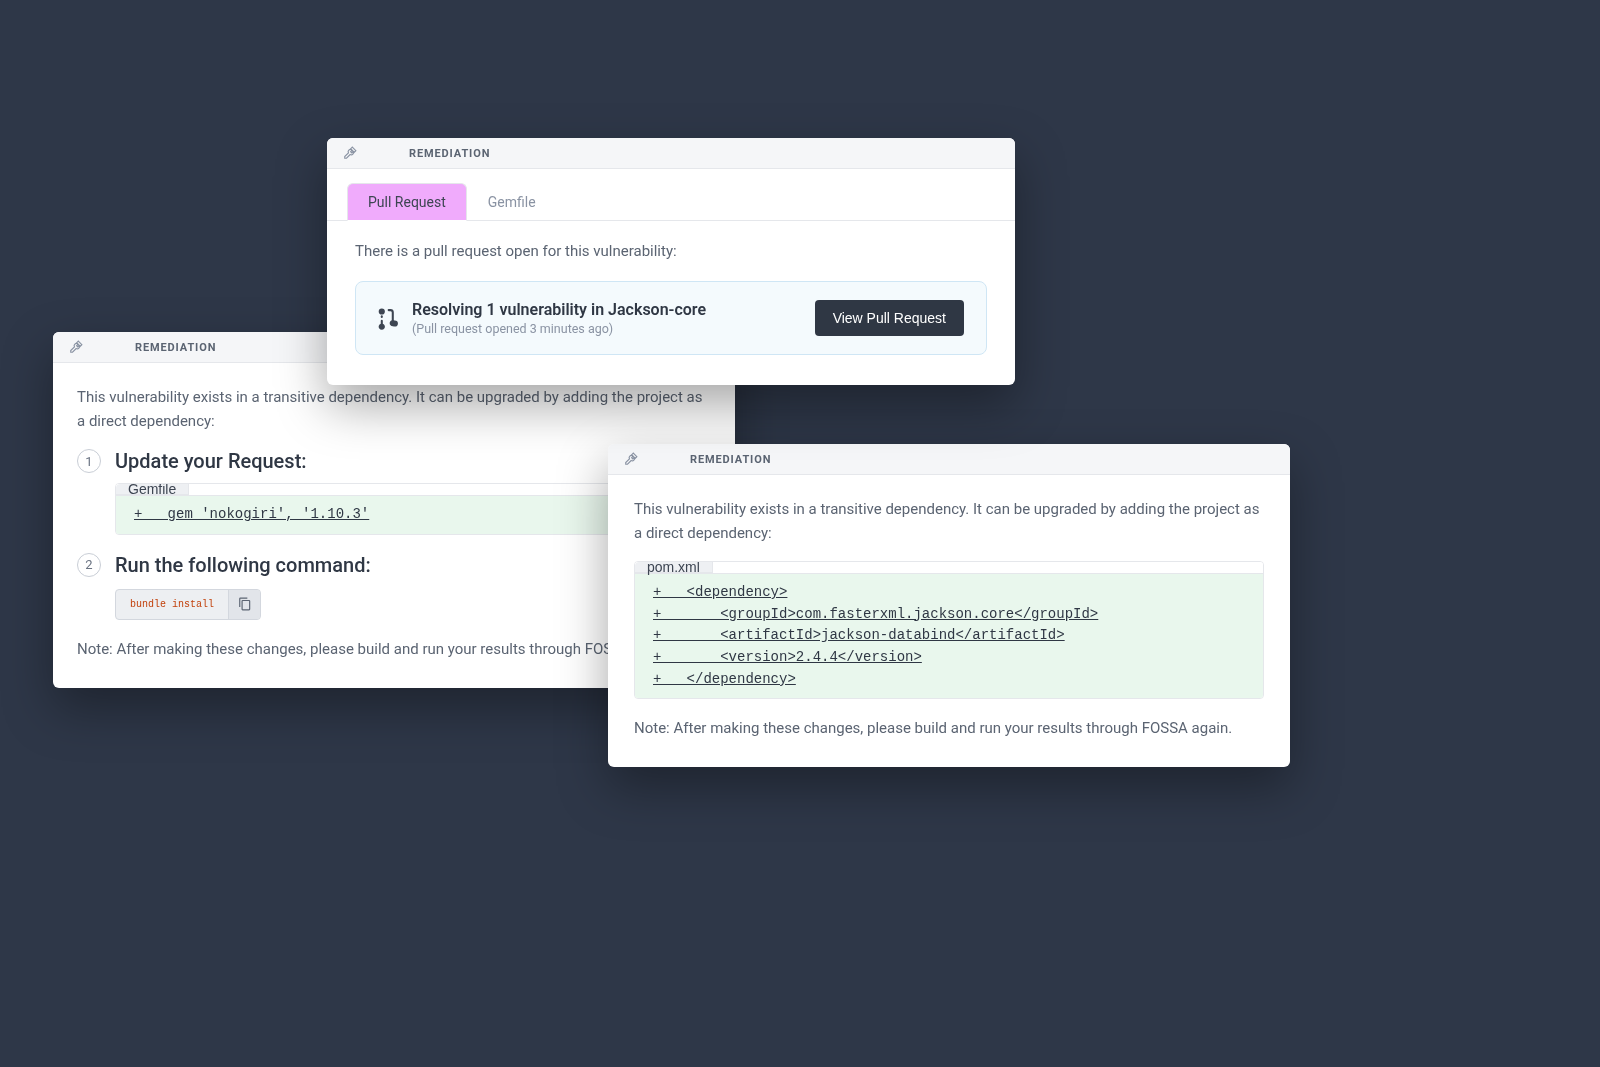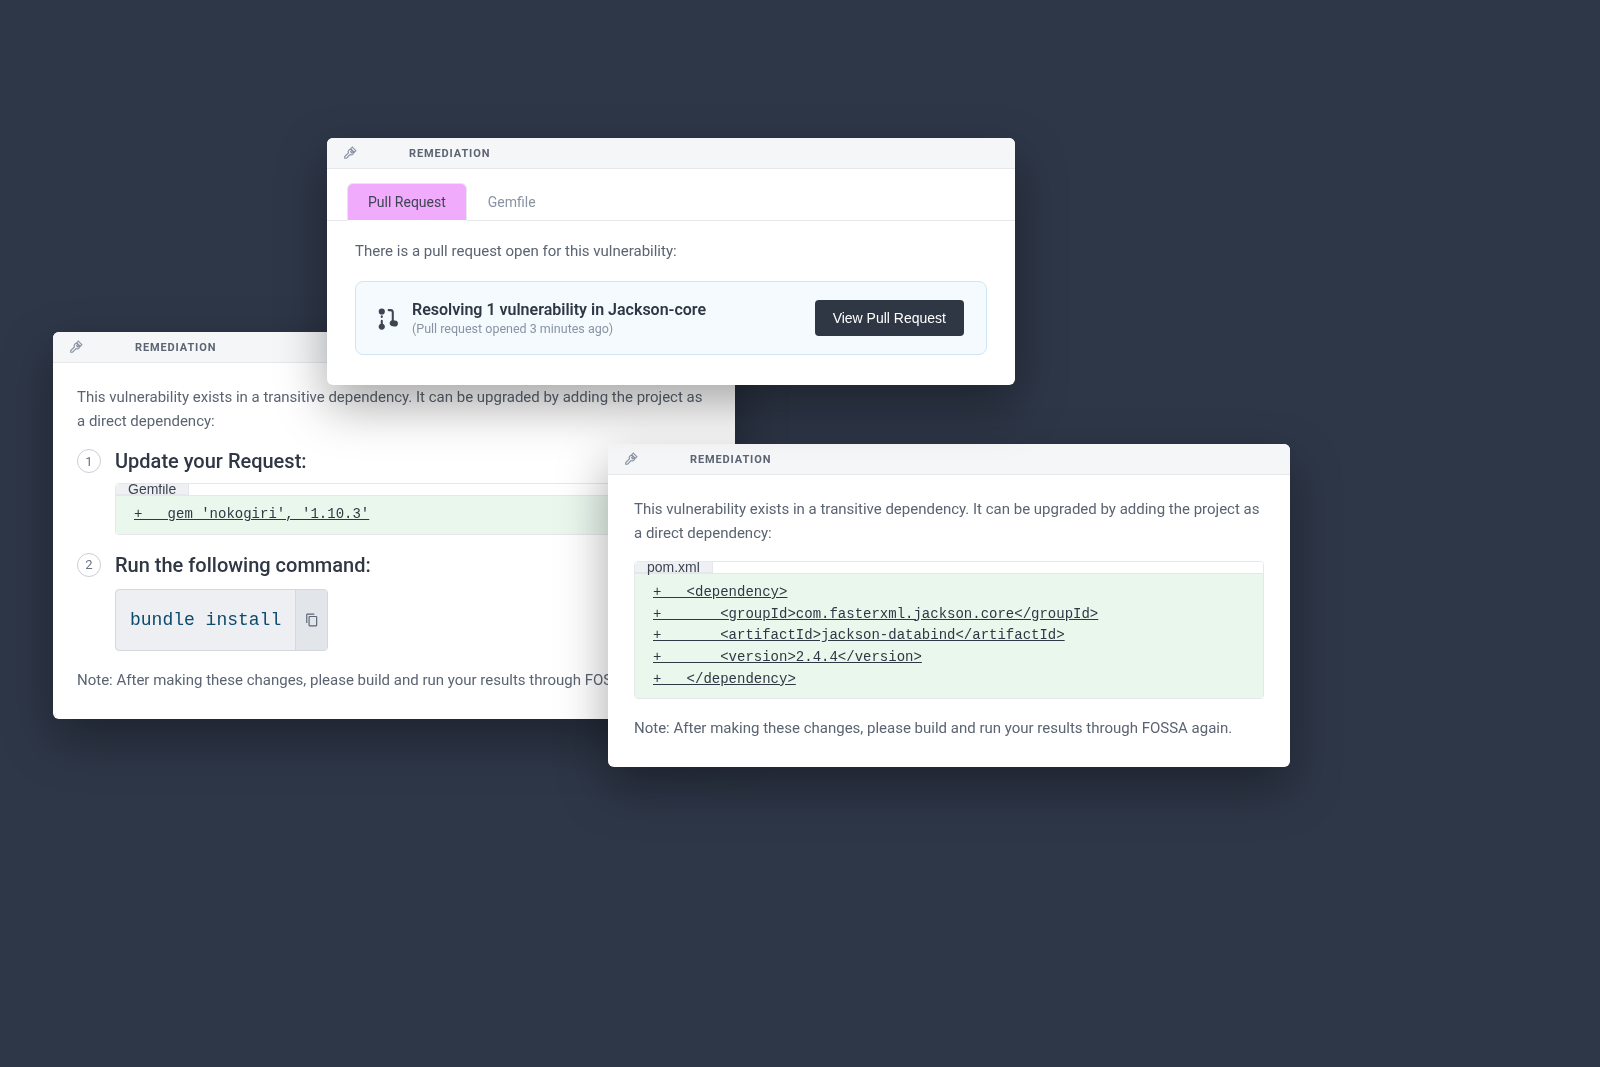--- a/index.html
+++ b/index.html
@@ -132,23 +132,23 @@
     display: inline-flex;
     align-items: stretch;
     border: 1px solid #d3d7de;
     border-radius: 4px;
     margin-top: 12px;
     background: #edeff2;
     overflow: hidden;
   }
   .cmdbox .cmd {
     font-family: "SFMono-Regular", Consolas, "Liberation Mono", Menlo, monospace;
-    font-size: 18px;
-    color: #0c4a6e;
-    padding: 20px 14px;
+    font-size: 10px;
+    color: #c2410c;
+    padding: 9px 14px;
   }
   .cmdbox .copy {
     border-left: 1px solid #d3d7de;
     background: #e2e5ea;
     width: 32px;
     display: flex; align-items: center; justify-content: center;
     cursor: pointer;
     color: #5b6472;
   }
   .note { color: #5b6472; font-size: 15px; margin-top: 20px; }

